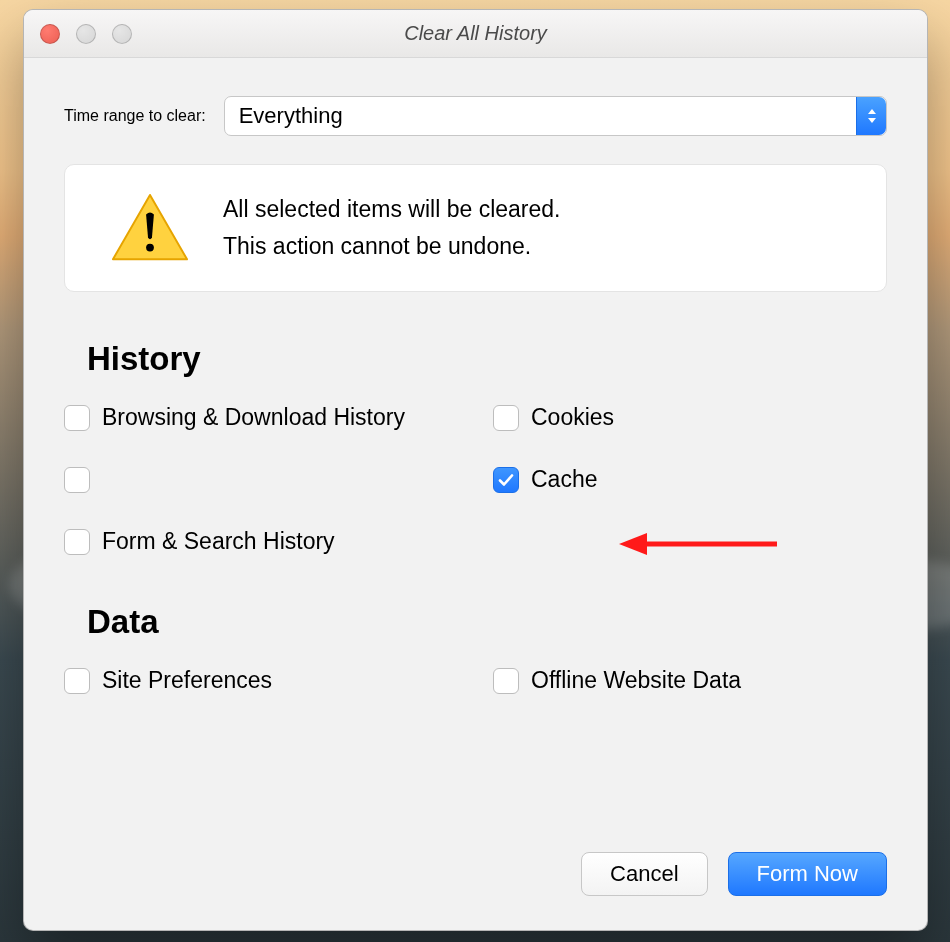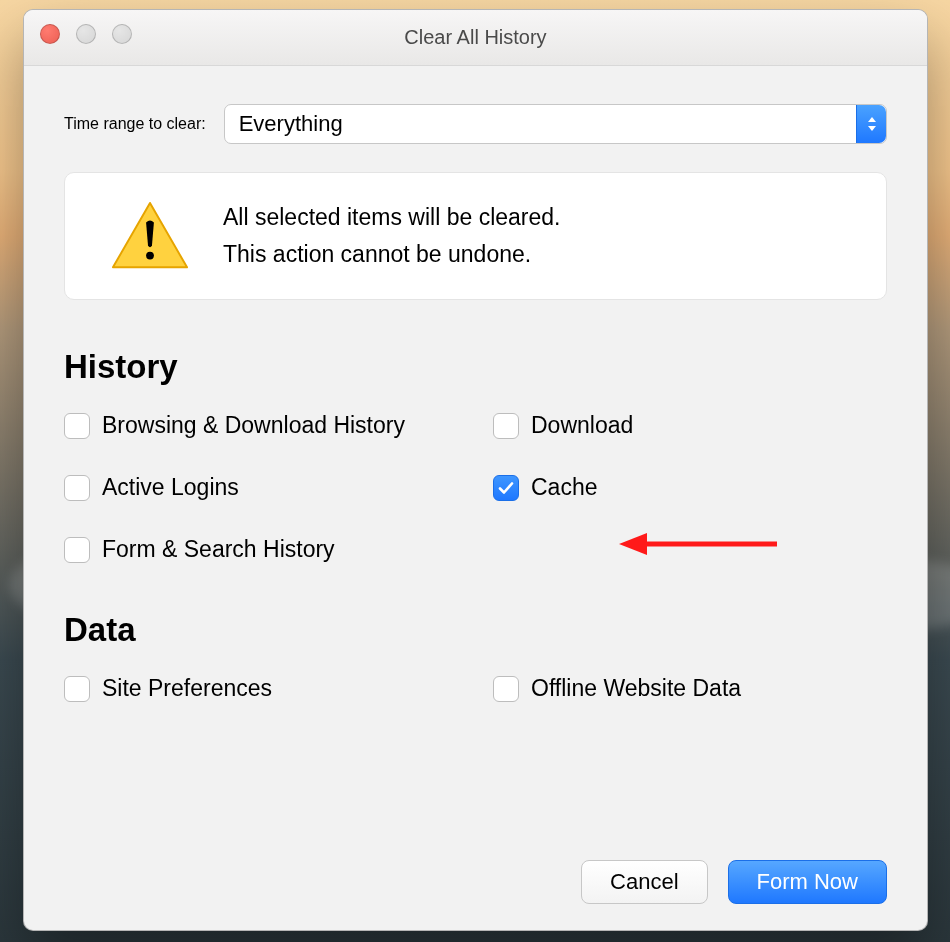--- a/index.html
+++ b/index.html
@@ -17,25 +17,26 @@
 
     .panel {
       position:absolute; left:23px; top:9px; width:905px; height:922px;
       background:#f2f2f2;
       border:1px solid rgba(0,0,0,.25);
       border-radius:10px;
       box-shadow: 0 30px 60px rgba(0,0,0,.35);
       overflow:hidden;
     }
     .titlebar {
-      height:56px;
+      height:48px;
       background:linear-gradient(#f7f6f6,#e9e8e7);
       border-bottom:1px solid #d8d8d8;
       display:flex; align-items:center; justify-content:center;
       position:relative;
+      font-style:italic;
     }
     .traffic { position:absolute; left:16px; top:14px; display:flex; gap:16px; }
     .tl { width:20px; height:20px; border-radius:50%; border:1px solid rgba(0,0,0,.18); }
     .tl.red{ background:radial-gradient(circle at 35% 30%,#ff7b70,#ec5f54); }
     .tl.gray{ background:radial-gradient(circle at 35% 30%,#e6e6e6,#d6d6d6); }
     .title { font-size:20px; color:#4a4a4a; }
 
     .content { padding: 38px 40px 0 40px; position:relative; height: calc(100% - 48px);}
     .row-range { display:flex; align-items:center; gap:18px; }
     .range-label { font-size:16px; color:#000; white-space:nowrap; }
@@ -51,21 +52,21 @@
     }
     .select-cap svg { width:14px; height:22px; }
 
     .warn {
       margin-top:28px; background:#fff; border:1px solid #e4e4e4; border-radius:10px;
       padding:28px 46px; display:flex; align-items:center; gap:34px;
       font-size:23px; color:#000;
     }
     .warn-icon { width:78px; height:70px; flex-shrink:0; }
 
-    h2 { font-size:33px; font-weight:700; color:#000; margin-top:48px; margin-bottom:26px; }
+    h2 { font-size:33px; font-weight:700; color:#000; margin-top:48px; margin-bottom:26px;margin-left:23px; }
 
     .grid { display:grid; grid-template-columns: 1fr 1fr; column-gap: 10px; row-gap: 24px; gap: 35px; }
     .ck { display:flex; align-items:center; gap:12px; font-size:23px; color:#000; position:relative;}
     .box {
       width:26px; height:26px; border-radius:6px; border:1px solid #bdbdbd; background:#fff;
       display:flex; align-items:center; justify-content:center; flex-shrink:0;
     }
     .box.checked { background:linear-gradient(#3e96ff,#1f78ff); border-color:#1b6fe8; }
     .box.checked svg { width:18px; height:18px; }
 
@@ -128,25 +129,24 @@
     </div>
 
     <h2>History</h2>
     <div class="grid">
       <label class="ck">
         <span class="box"></span>
         <span>Browsing &amp; Download History</span>
       </label>
       <label class="ck">
         <span class="box"></span>
-        <span>Download</span>
+        <span>Cookies</span>
       </label>
       <label class="ck">
         <span class="box"></span>
-        <span>Active Logins</span>
       </label>
       <label class="ck">
         <span class="box checked">
           <svg viewBox="0 0 18 18">
               <path d="M3 9.5 L7 13.5 L15 4.5" fill="none" stroke="#fff" stroke-width="2.6" stroke-linecap="round" stroke-linejoin="round"></path>
             </svg>
         </span>
         <span>Cache</span>
       </label>
       <label class="ck">

